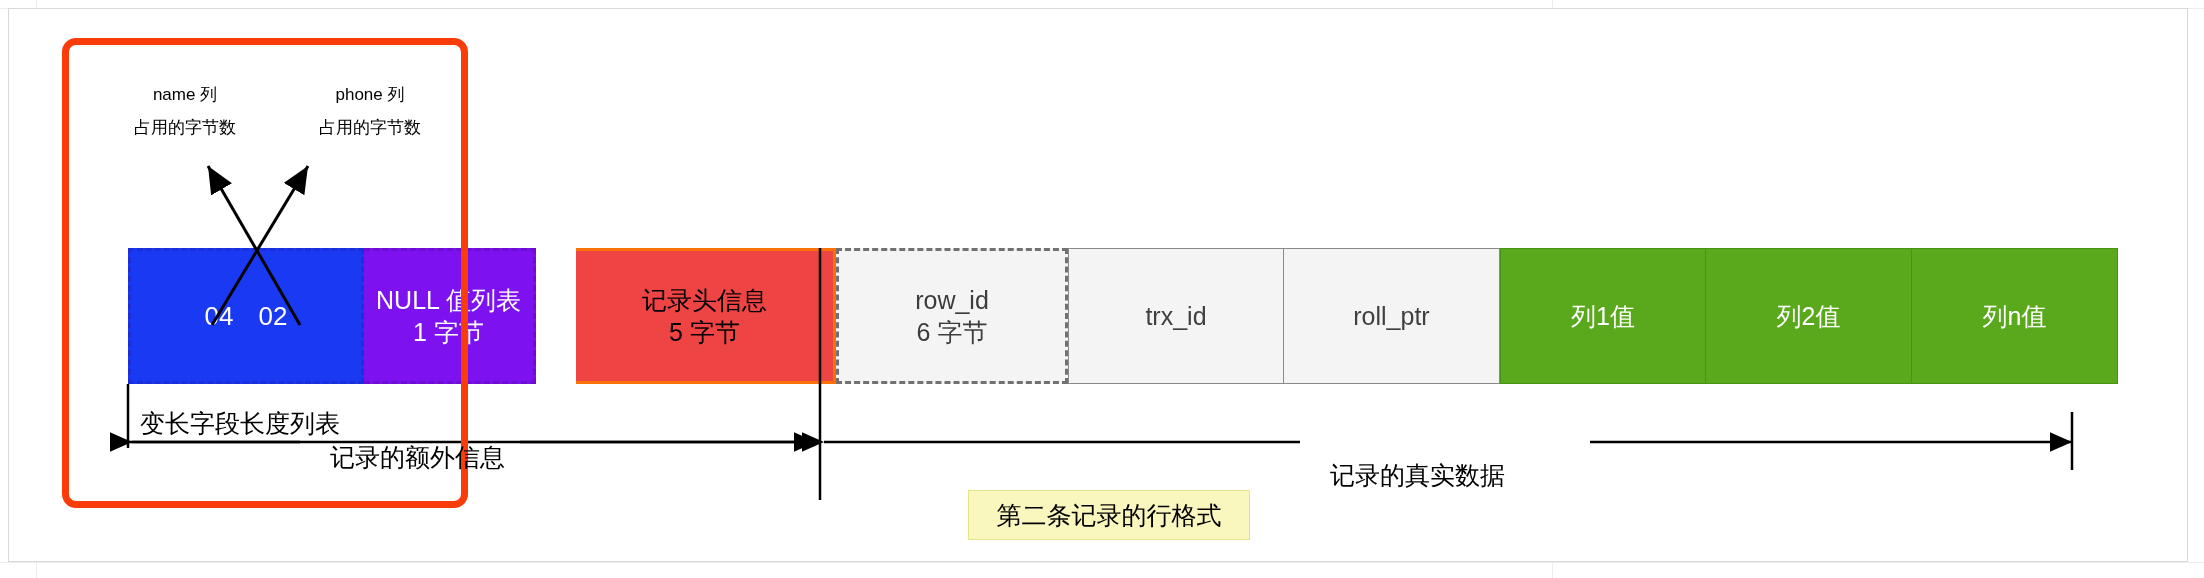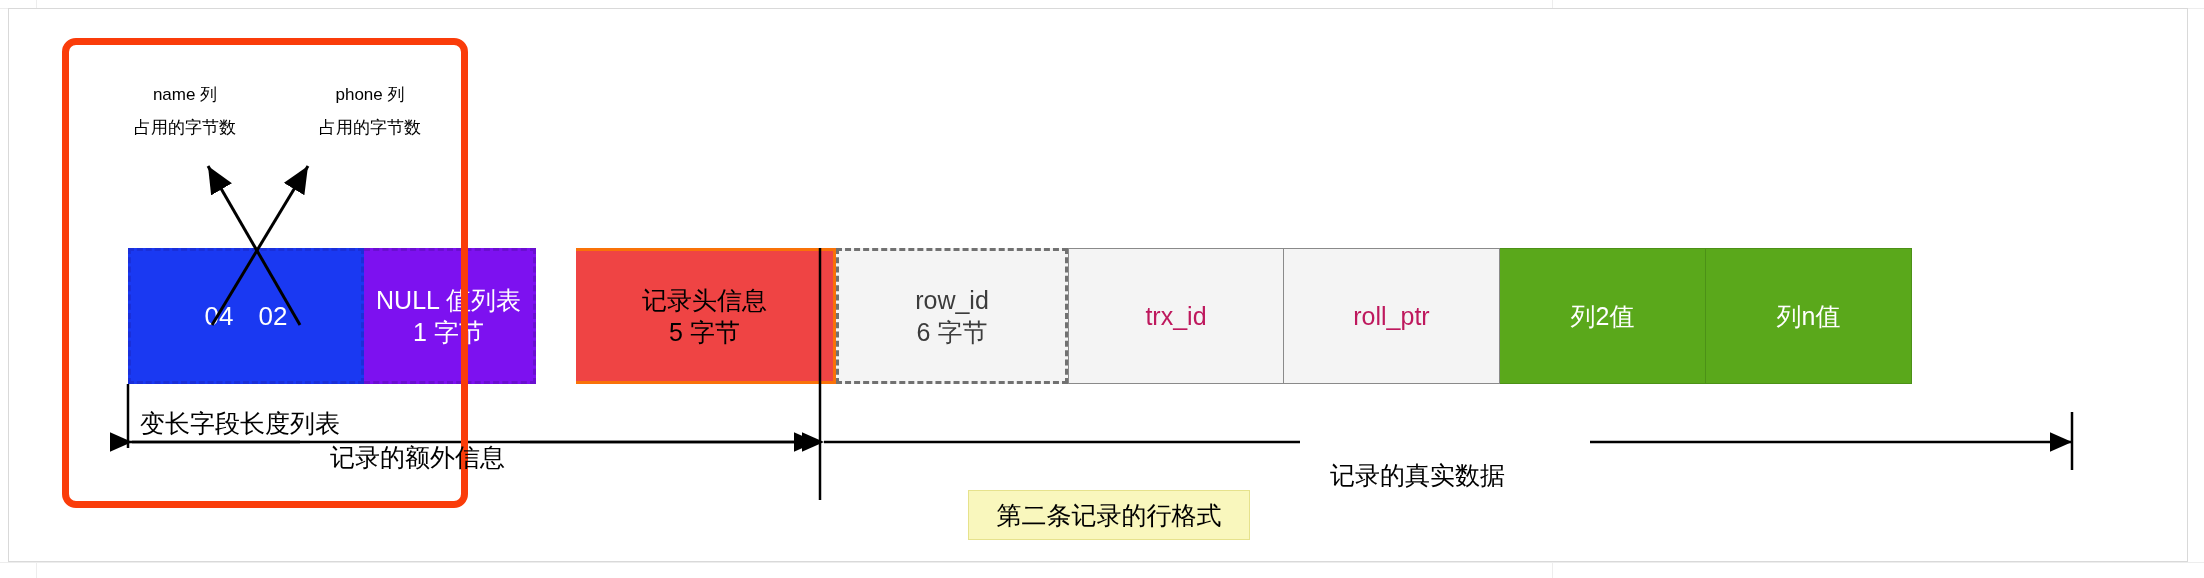--- a/index.html
+++ b/index.html
@@ -138,21 +138,21 @@
     border: 3px dashed #717171;
     color: #3c3c3c;
   }
 
   
   .cell-trx, .cell-roll {
     width: 216px;
     background: #f4f4f4;
     border: 1px solid #8a8a8a;
     border-left: none;
-    color: #be185d;
+    color: #404040;
   }
   .cell-trx { border-left: 1px solid #8a8a8a; }
 
   
   .cell-col {
     width: 206px;
     background: #5aa81b;
     border: 1px solid #4c9117;
     border-left: none;
     color: #ffffff;
@@ -285,20 +285,23 @@
     </div>
 
     <div class="cell cell-trx">
       <span class="l1">trx_id</span>
     </div>
 
     <div class="cell cell-roll">
       <span class="l1">roll_ptr</span>
     </div>
 
+    <div class="cell cell-col first">
+      <span class="l1">列1值</span>
+    </div>
 
     <div class="cell cell-col">
       <span class="l1">列2值</span>
     </div>
 
     <div class="cell cell-col">
       <span class="l1">列n值</span>
     </div>
 
   </div>

